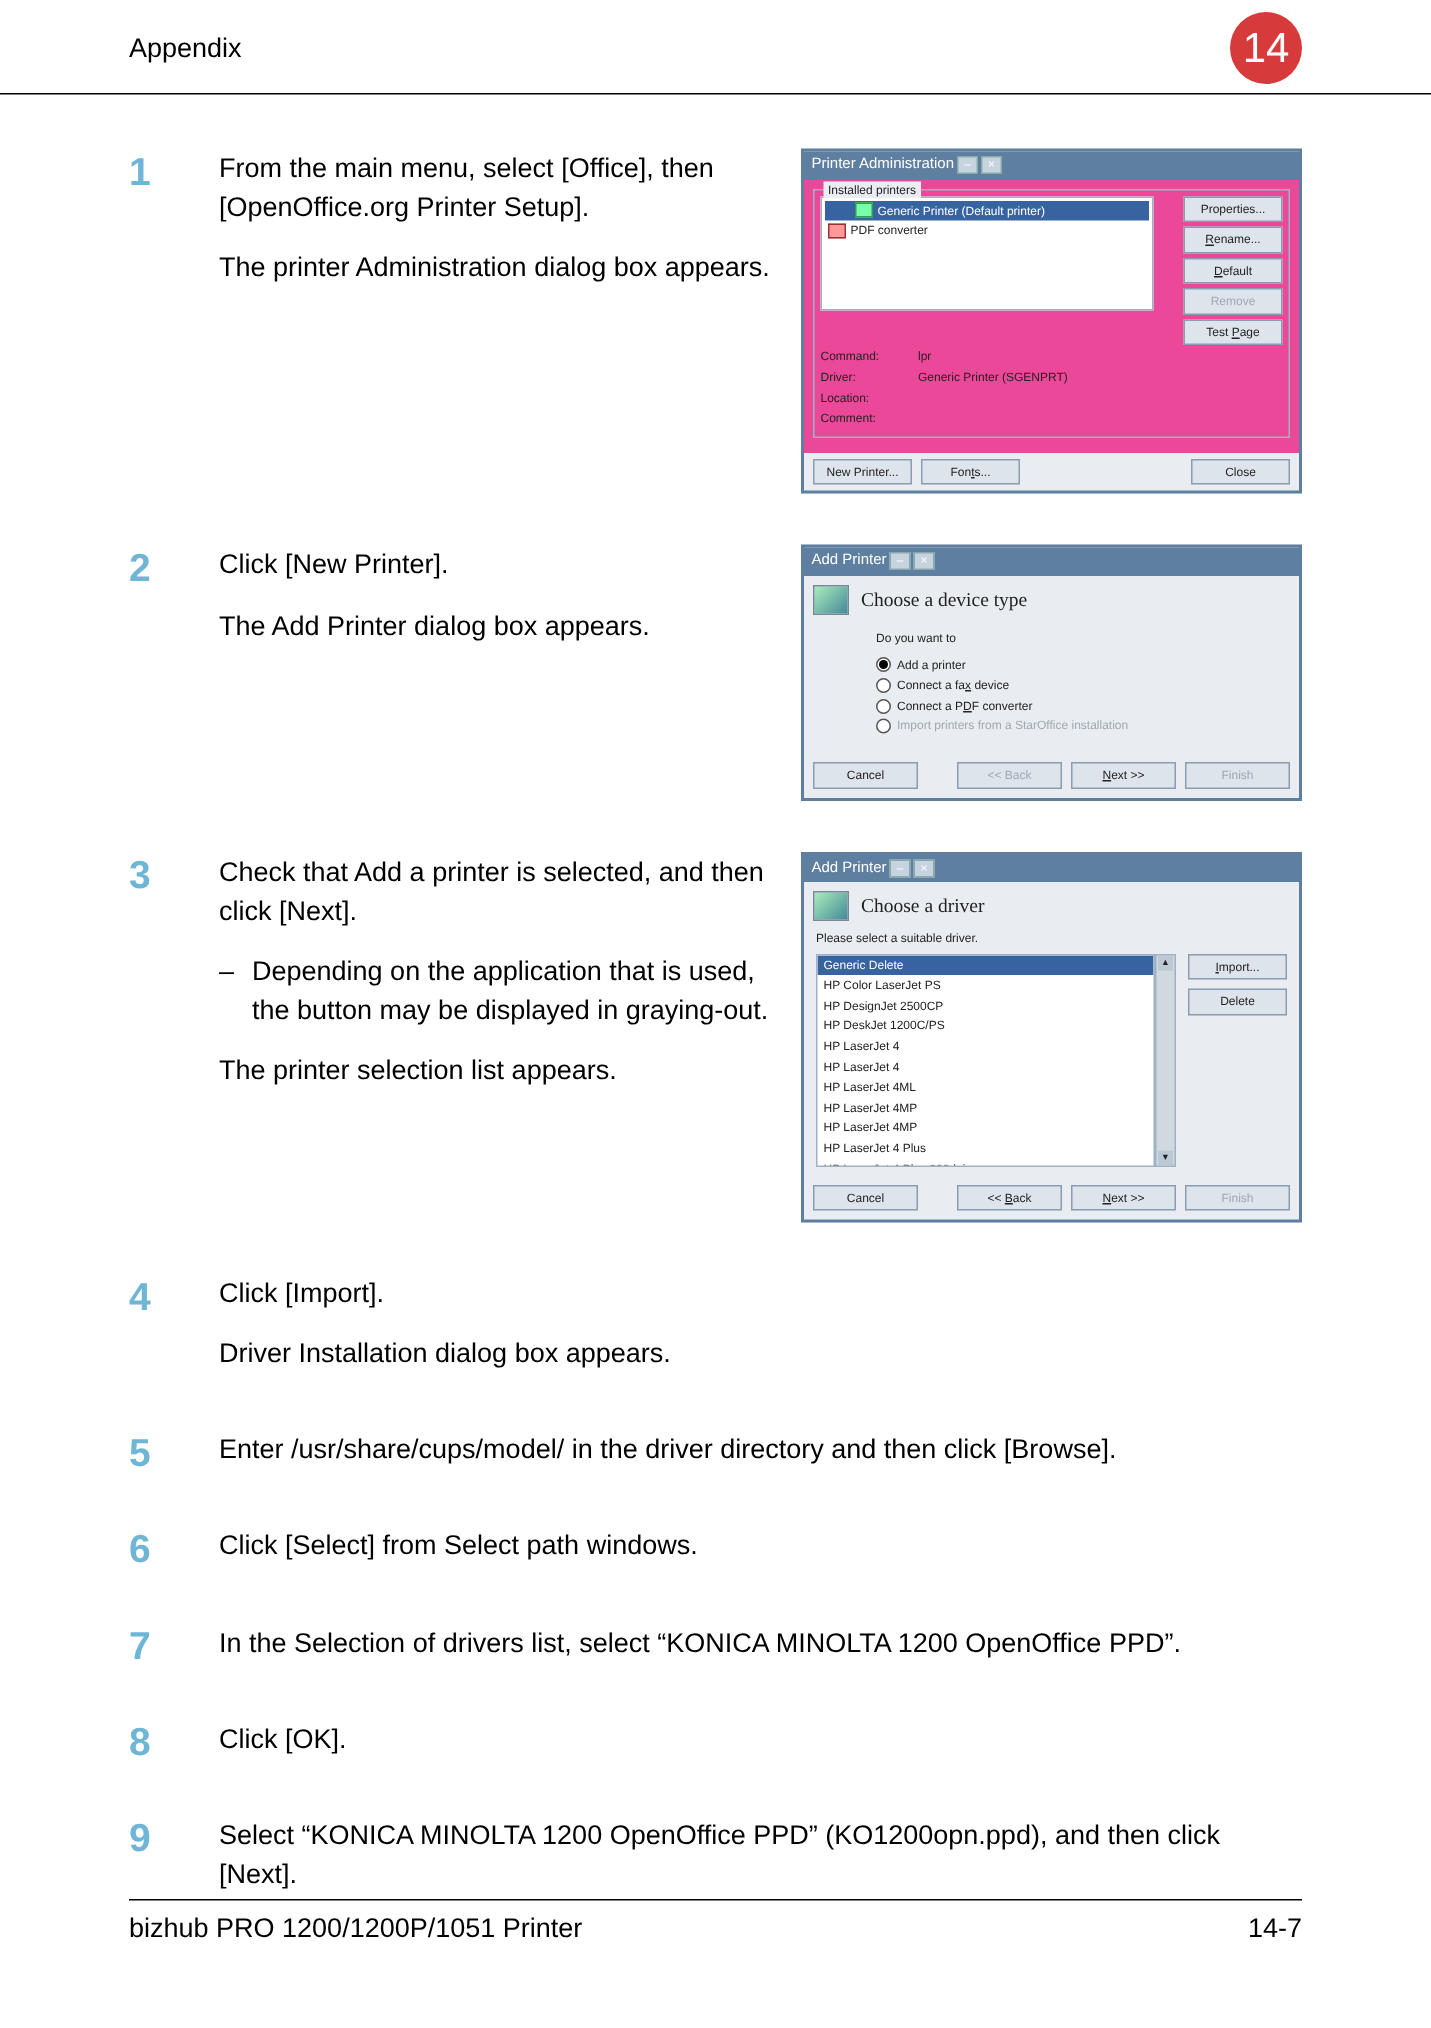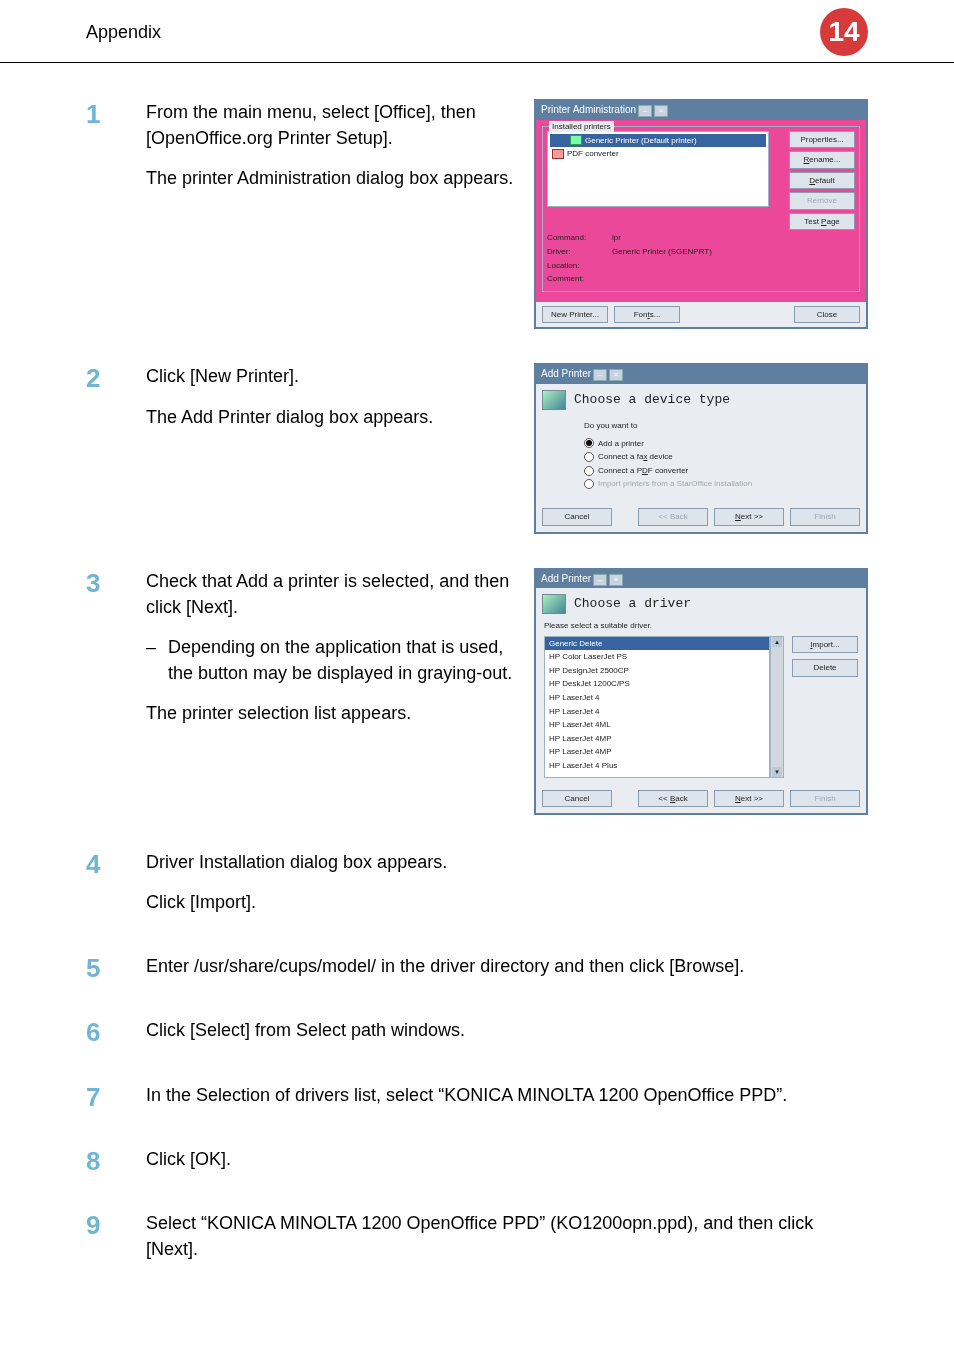--- a/index.html
+++ b/index.html
@@ -1,19 +1,19 @@
 <!DOCTYPE html>
 <html><head>
 <meta charset="utf-8">
 <style>
   html,body{margin:0;padding:0;background:#fff;font-family:Arial,Helvetica,sans-serif;color:#000}
   .page{width:954px;min-height:1352px;margin:0 auto;position:relative;padding:8px 0 0 0;box-sizing:border-box}
   .header{display:flex;justify-content:space-between;align-items:center;padding:0 86px 6px 86px;border-bottom:1px solid #000}
   .header-title{font-size:18px}
-  .chapter-badge{width:48px;height:48px;border-radius:50%;background:#d73a3a;color:#fff;font-size:28px;font-weight:bold;display:flex;align-items:center;justify-content:center}
+  .chapter-badge{width:48px;height:48px;border-radius:50%;background:#d73a3a;color:#fff;font-size:28px;font-weight:normal;display:flex;align-items:center;justify-content:center}
   .content{padding:36px 86px 0 86px}
   .step{display:flex;align-items:flex-start;margin-bottom:24px}
   .step-num{width:60px;flex-shrink:0;font-size:26px;font-weight:bold;color:#6fb5d6;text-align:left;padding-top:0}
   .step-body{flex:1;font-size:18px;line-height:1.45}
   .step-body p{margin:0 0 14px 0}
   .step-flex{display:flex;gap:16px}
   .step-text{flex:1}
   .indent-item{padding-left:22px;text-indent:-22px;margin-bottom:10px}
   .dash{display:inline-block;width:22px;text-indent:0}
   
@@ -32,21 +32,21 @@
   .btn{background:#dde4ec;border:1px solid #8a9db0;padding:2px 4px;font-size:8px;text-align:center;min-width:56px}
   .btn.disabled{color:#9fa8b0}
   .btn u{text-decoration:underline}
   .row-flex{display:flex}
   .kv{font-size:8px;margin:2px 0;display:flex;gap:10px}
   .kv .k{width:55px}
   .dlg-foot{display:flex;justify-content:space-between;padding:4px 6px}
   .dlg-foot .left{display:flex;gap:6px}
   .wizard-head{display:flex;align-items:center;gap:8px;padding:6px}
   .wizard-icon{width:22px;height:18px;background:linear-gradient(135deg,#aeb,#489);border:1px solid #789;display:inline-block}
-  .wizard-title{font-family:Liberation Mono, monospace;font-size:13px}
+  .wizard-title{font-family:Liberation Serif, serif;font-size:13px}
   .wizard-body{padding:4px 20px 10px 48px;font-size:8px}
   .radio{margin:2px 0;display:flex;align-items:center;gap:4px}
   .r{width:8px;height:8px;border:1px solid #555;border-radius:50%;background:#fff;position:relative;display:inline-block}
   .r.on::after{content:"";position:absolute;inset:1px;border-radius:50%;background:#000}
   .radio.disabled{color:#9fa8b0}
   .wizard-foot{display:flex;justify-content:space-between;padding:6px;gap:6px}
   .wizard-foot .btn{min-width:60px}
   .driver-list{background:#fff;border:1px solid #9fb2c4;height:140px;font-size:8px;overflow:hidden}
   .driver-list div{padding:1px 4px;white-space:nowrap}
   .driver-list .sel{background:#3764a0;color:#fff}
@@ -232,22 +232,22 @@
               <div class="btn disabled">Finish</div>
             </div>
           </div>
         </div>
       </div>
     </div>
 
     <div class="step">
       <div class="step-num">4</div>
       <div class="step-body">
+        <p>Click [Import].</p>
         <p>Driver Installation dialog box appears.</p>
-        <p>Click [Import].</p>
       </div>
     </div>
 
     <div class="step">
       <div class="step-num">5</div>
       <div class="step-body">
         <p>Enter /usr/share/cups/model/ in the driver directory and then click [Browse].</p>
       </div>
     </div>
 
@@ -274,14 +274,18 @@
 
     <div class="step">
       <div class="step-num">9</div>
       <div class="step-body">
         <p>Select “KONICA MINOLTA 1200 OpenOffice PPD” (KO1200opn.ppd), and then click [Next].</p>
       </div>
     </div>
 
   </div>
 
+  <div class="footer">
+    <span>bizhub PRO 1200/1200P/1051 Printer</span>
+    <span>14-7</span>
+  </div>
 
 </div>
 
 </body></html>

